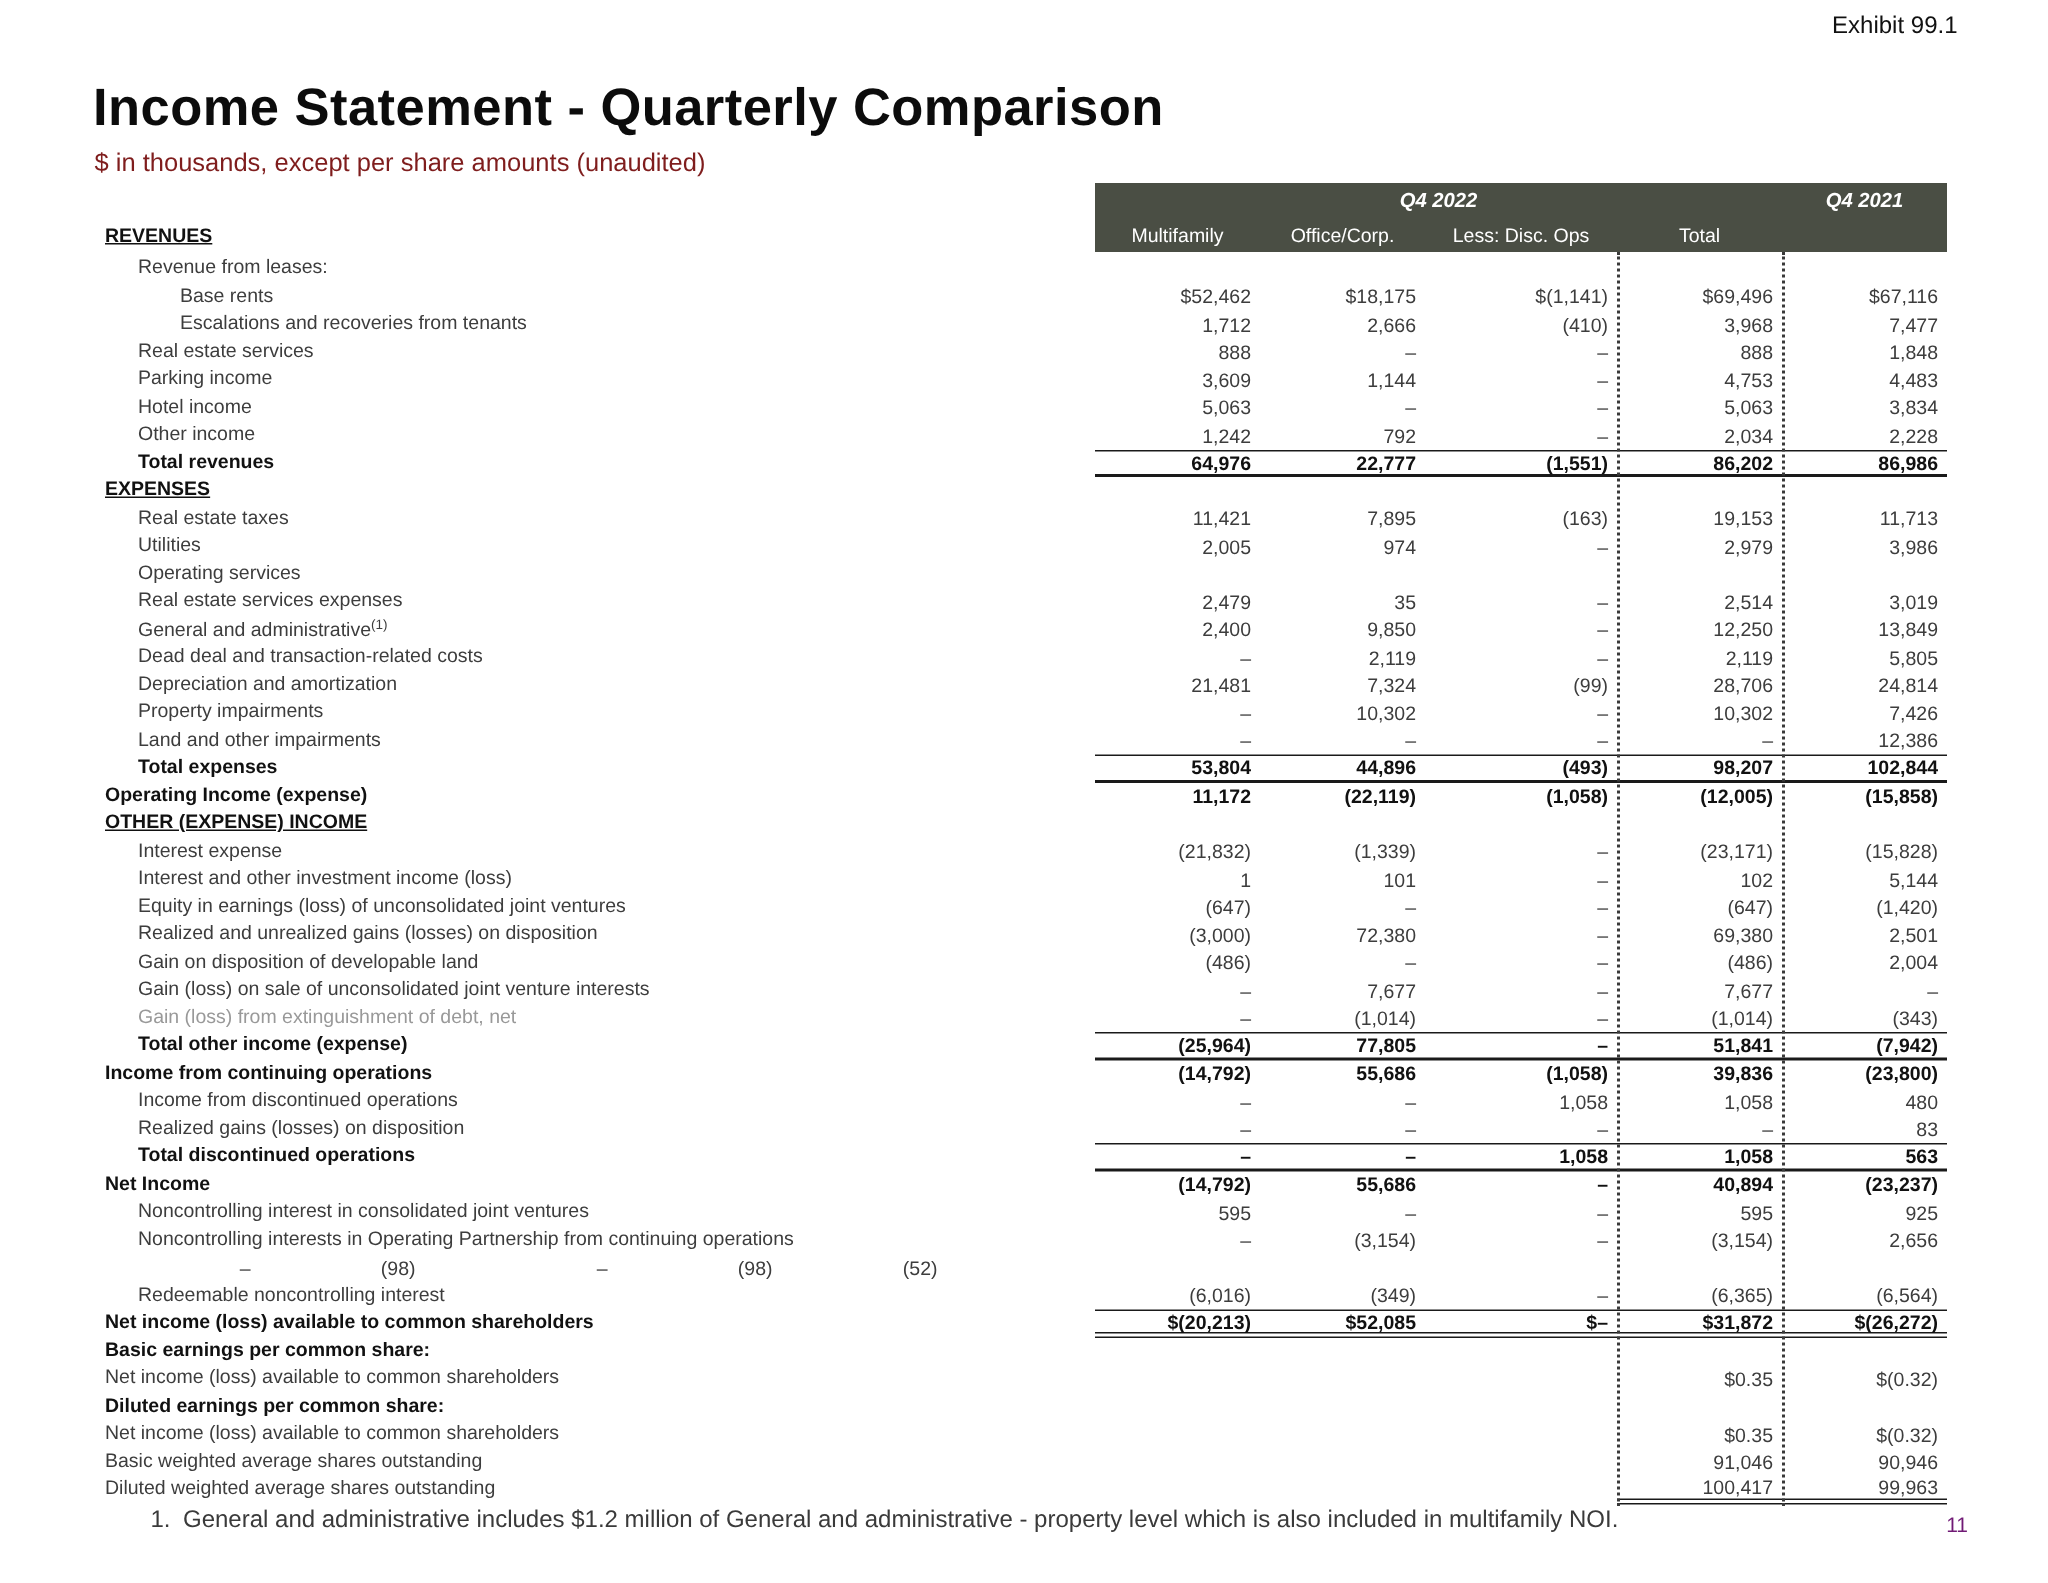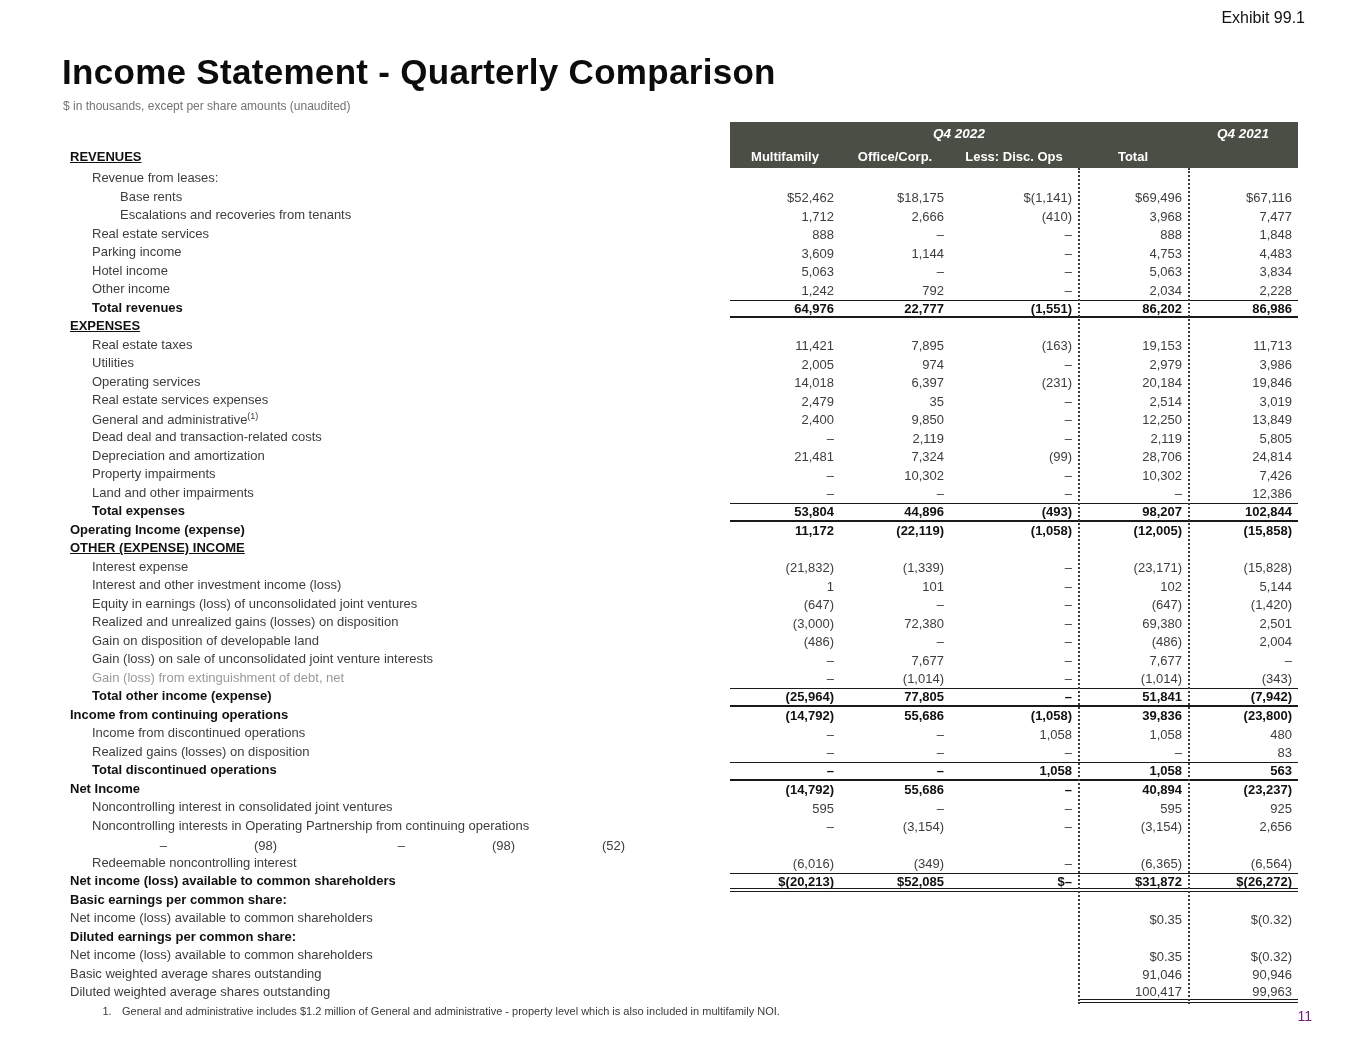--- a/index.html
+++ b/index.html
@@ -2,29 +2,29 @@
 <html><head>
 <meta charset="utf-8">
 <style>
   html,body { margin:0; padding:0; background:#fff; }
   .page {
     position:relative; width:1365px; height:1055px; background:#ffffff;
     font-family:"Liberation Sans", sans-serif; color:#3d3d3d; overflow:hidden;
   }
   .exhibit { position:absolute; top:9px; right:60px; font-size:16px; color:#111; }
   .title { position:absolute; left:62px; top:52px; margin:0; font-size:35px; font-weight:bold; color:#0c0c0c; letter-spacing:0.3px; }
-  .subtitle { position:absolute; left:63px; top:99px; font-size:12px; color:#737373; }
+  .subtitle { position:absolute; left:63px; top:99px; font-size:17px; color:#7f1d1d; }
 
   .table-wrap { position:absolute; left:63px; top:122px; width:1235px; height:885px; }
 
   .thead { position:absolute; left:667px; top:0; width:568px; height:46px; background:#4a4e44; color:#ffffff; }
   .group-row { display:grid; grid-template-columns:458px 110px; height:23px; align-items:center; }
   .gcell { text-align:center; font-size:13.5px; font-weight:bold;font-style:italic; }
   .col-row { display:grid; grid-template-columns:110px 110px 128px 110px 110px; height:22px; align-items:center; }
-  .hcell { text-align:center; font-size:13px; font-weight:bold; }
+  .hcell { text-align:center; font-size:13px; font-weight:normal; }
 
   .revenues-hdr { position:absolute; left:7px; top:27px; font-size:13px; font-weight:bold; text-decoration:underline; color:#111; }
 
   .tbody { position:absolute; left:0; top:48px; width:1235px; }
   .row { display:flex; height:18.5px; align-items:flex-start; font-size:13px; }
   .row.bold { font-weight:bold; color:#111; }
   .row.section .lbl { font-weight:bold; text-decoration:underline; color:#111; }
   .lbl { width:667px; white-space:nowrap; overflow:hidden; }
   .lbl sup { font-size:9px; }
   .lbl.muted { color:#999; }
@@ -35,21 +35,21 @@
   .val { text-align:right; padding-right:6px; white-space:nowrap; }
   .vals.la { border-top:1px solid #1a1a1a; }
   .vals.lb { border-bottom:2px solid #1a1a1a; }
   .vals.lbd { border-bottom:4px double #1a1a1a; }
   .val.lbd2 { border-bottom:4px double #1a1a1a; height:100%; display:flex; align-items:center; justify-content:flex-end; box-sizing:border-box; }
 
   .vline { position:absolute; top:46px; height:836px; width:0; border-left:2px dotted #3a3a3a; }
   .vline-1 { left:1015px; }
   .vline-2 { left:1125px; }
 
-  .footnote { position:absolute; left:92px; top:1005px; font-size:11px; color:#3a3a3a;text-align:center; }
+  .footnote { position:absolute; left:92px; top:1005px; font-size:16px; color:#3a3a3a;text-align:center; }
   .footnote .fn-num { display:inline-block; width:30px; }
   .pagenum { position:absolute; right:53px; top:1008px; font-size:14px; color:#701a75; }
 </style>
 </head>
 <body>
 
 <div class="page">
 
   <div class="exhibit">Exhibit 99.1</div>
   <h1 class="title">Income Statement - Quarterly Comparison</h1>
@@ -179,27 +179,20 @@
           <div class="vals">
             <div class="val">2,005</div>
             <div class="val">974</div>
             <div class="val">–</div>
             <div class="val">2,979</div>
             <div class="val">3,986</div>
           </div>
         </div>
         <div class="row">
           <div class="lbl indent-1">Operating services</div>
-          <div class="vals">
-            <div class="val">14,018</div>
-            <div class="val">6,397</div>
-            <div class="val">(231)</div>
-            <div class="val">20,184</div>
-            <div class="val">19,846</div>
-          </div>
         </div>
         <div class="row">
           <div class="lbl indent-1">Real estate services expenses</div>
           <div class="vals">
             <div class="val">2,479</div>
             <div class="val">35</div>
             <div class="val">–</div>
             <div class="val">2,514</div>
             <div class="val">3,019</div>
           </div>

